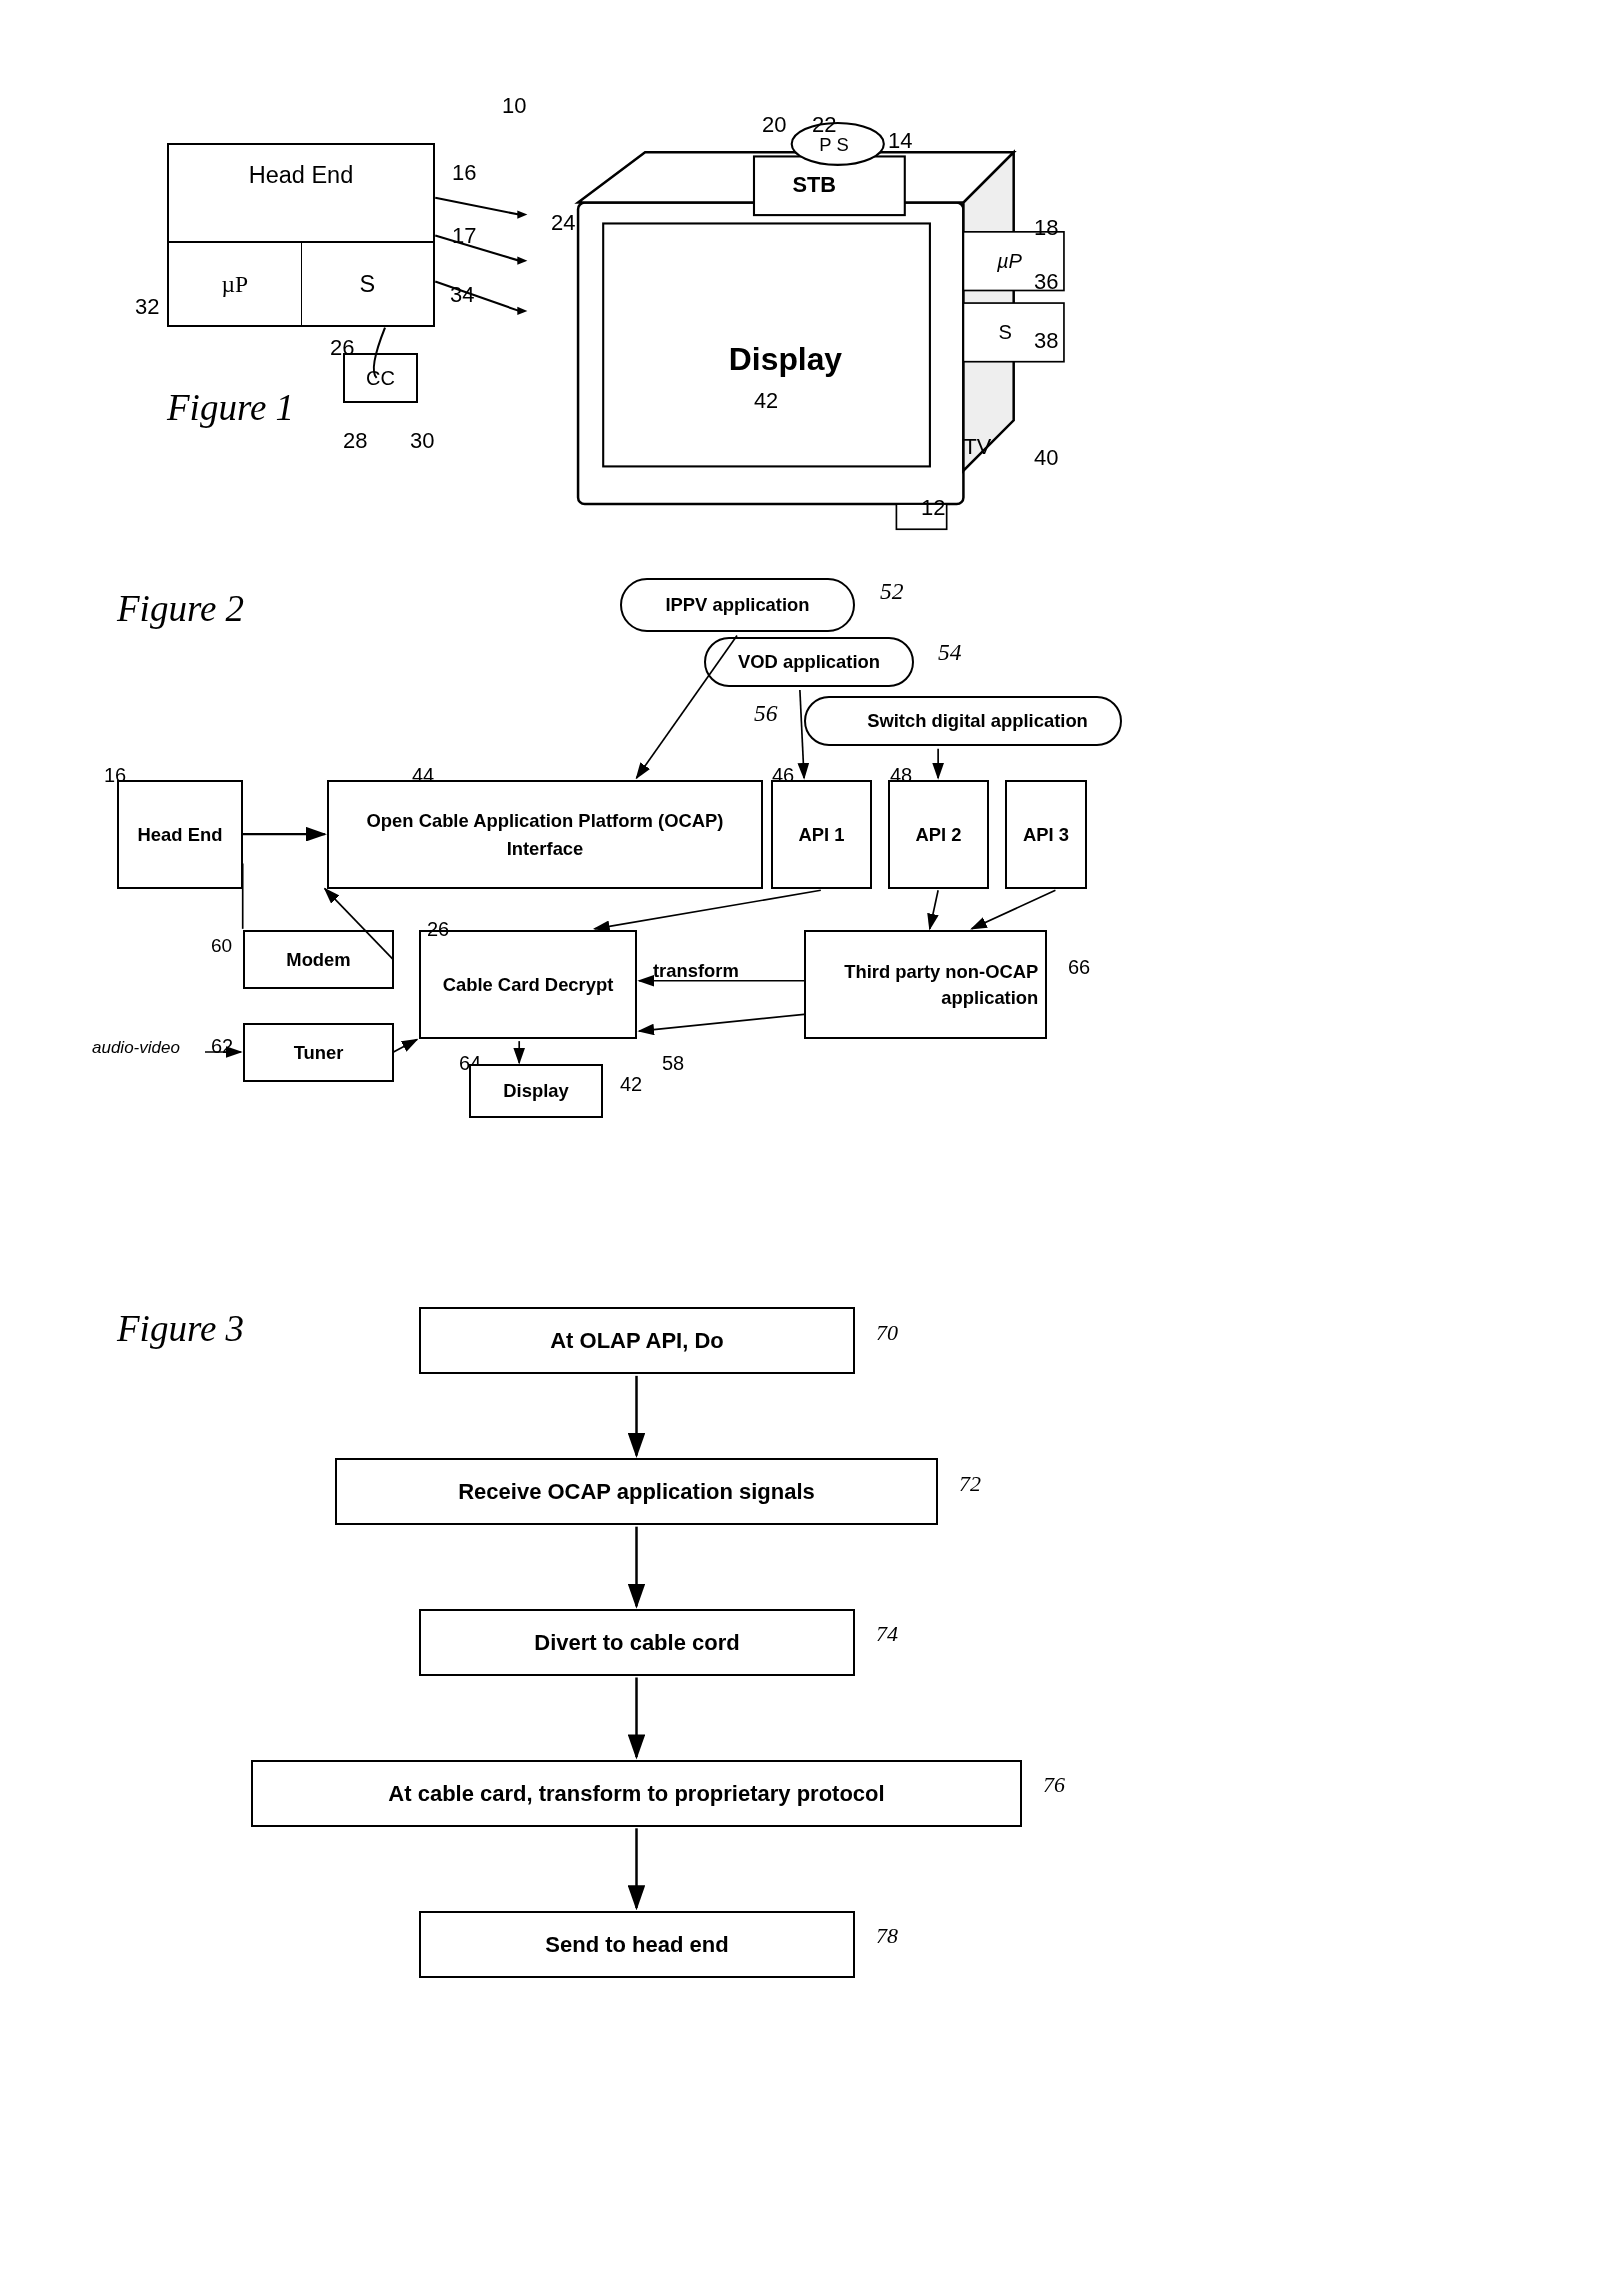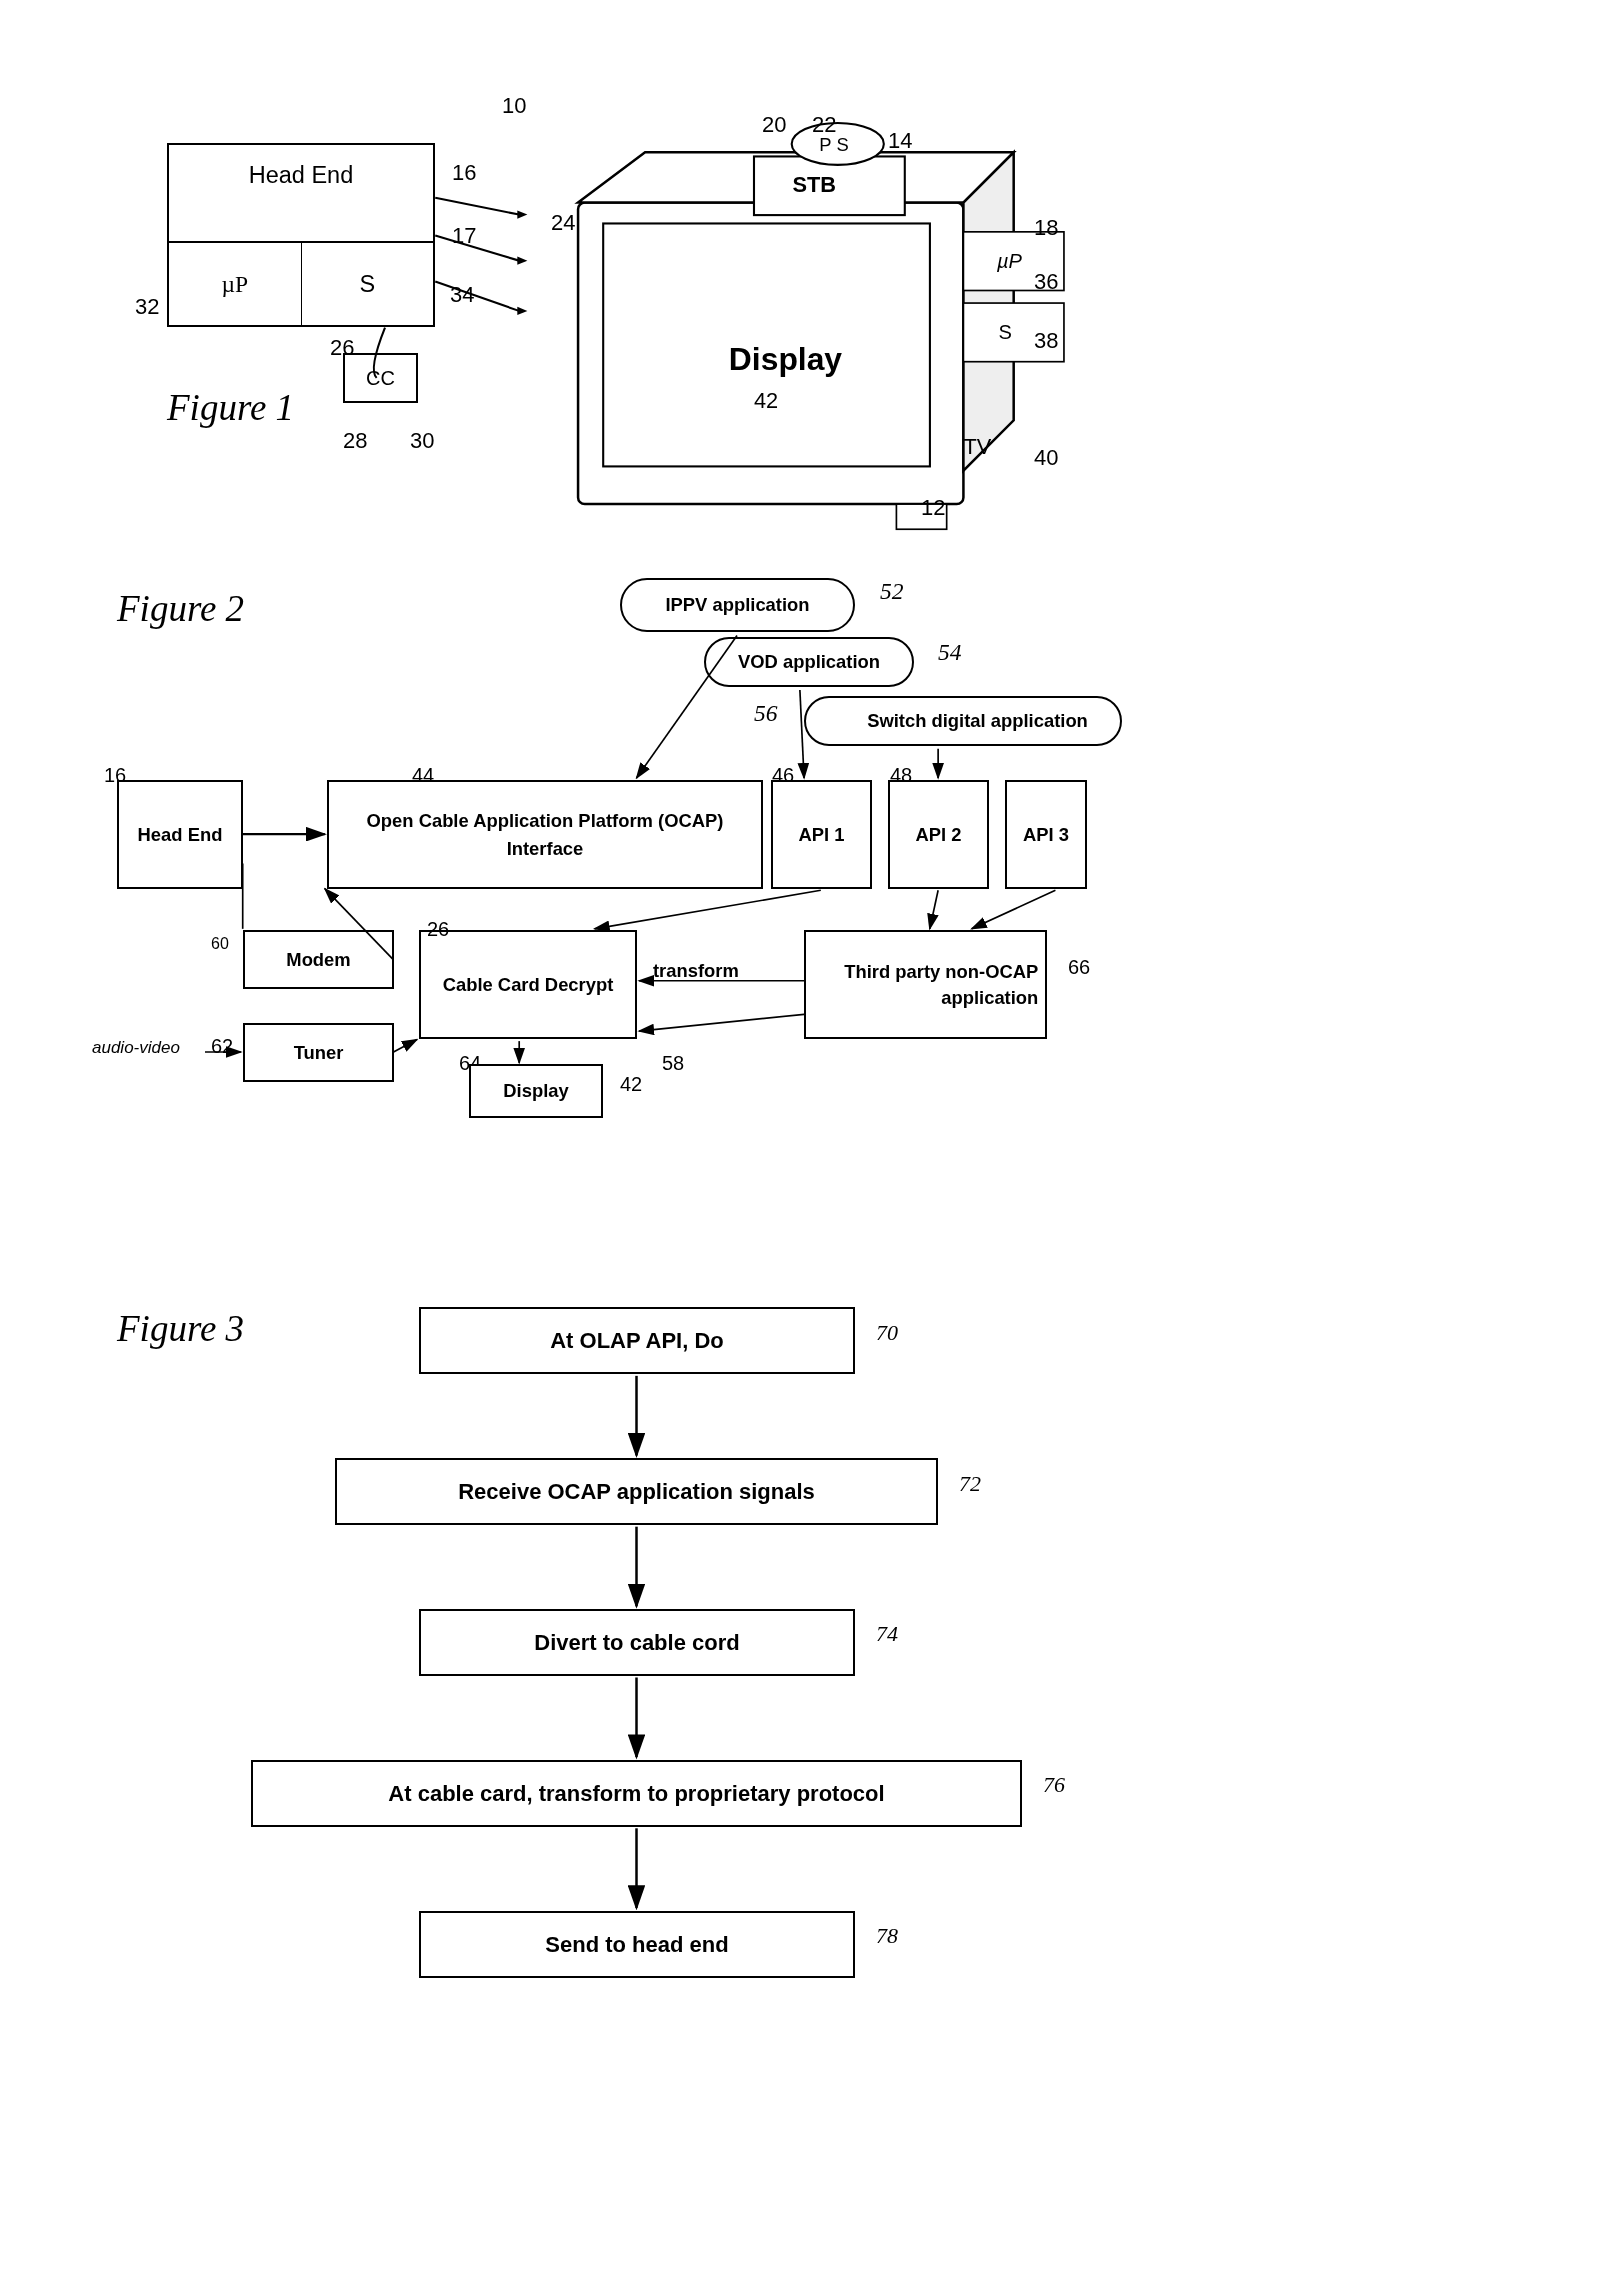--- a/index.html
+++ b/index.html
@@ -215,21 +215,21 @@
     </div>
     <div class="ref-num" style="left:840px; top:194px; font-size:20px;">48</div>
 
     <div class="box" style="left:955px; top:210px; width:82px; height:109px;">
       <span style="font-size:18.4px; font-weight:bold; text-align:center; line-height:1.5;">API 3</span>
     </div>
 
     <div class="box" style="left:193px; top:360px; width:151px; height:59px;">
       <span style="font-size:18.4px; font-weight:bold;">Modem</span>
     </div>
-    <div class="ref-num" style="left:161px; top:365px; font-size:16px;">60</div>
+    <div class="ref-num" style="left:161px; top:365px; font-size:19px;">60</div>
 
     <div class="box" style="left:369px; top:360px; width:218px; height:109px;">
       <span style="font-size:18.4px; font-weight:bold; text-align:center; line-height:1.4;">Cable Card Decrypt</span>
     </div>
     <div class="ref-num" style="left:377px; top:348px; font-size:20px;">26</div>
     <div class="ref-num" style="left:377px; top:482px; font-size:20px;margin-left:32px;">64</div>
     <div class="ref-num" style="left:612px; top:482px; font-size:20px;">58</div>
 
     <div style="position:absolute; left:603px; top:390px; font-size:18.4px; font-weight:bold;">transform</div>
 

